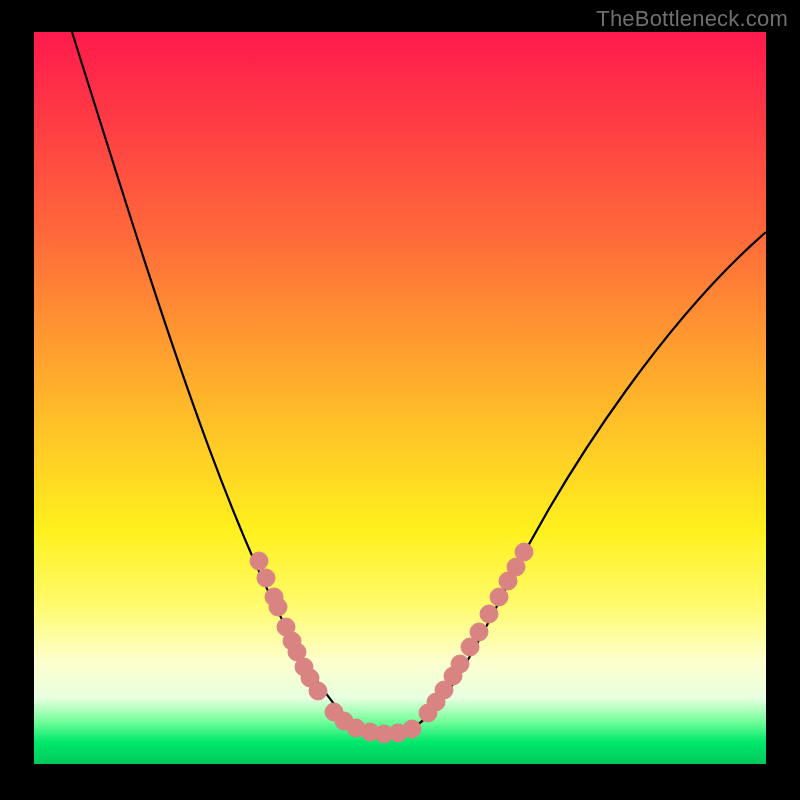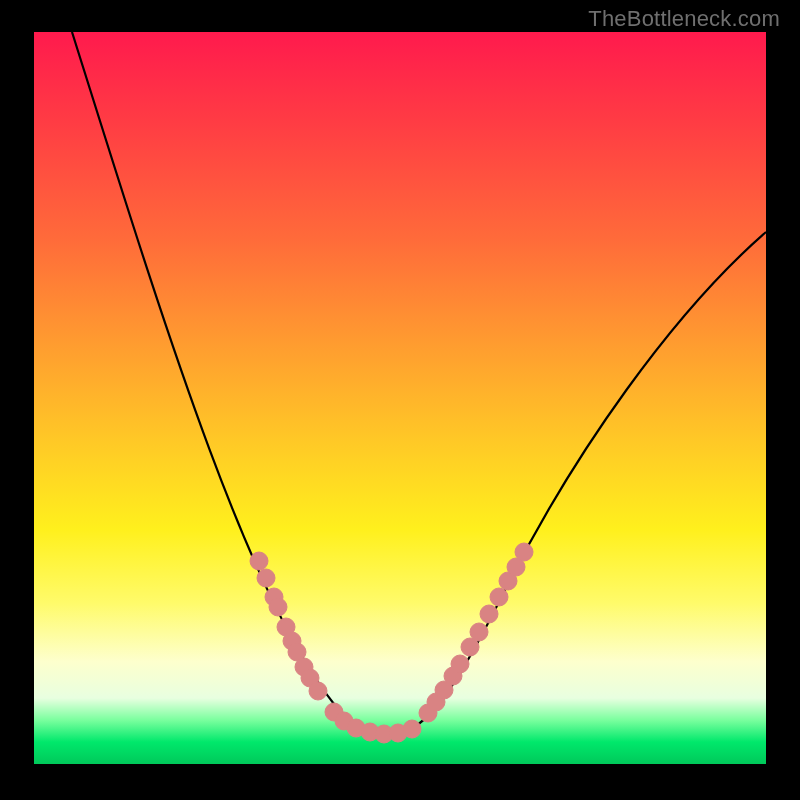--- a/index.html
+++ b/index.html
@@ -38,21 +38,21 @@
       #fdffcd 86%,
       #e8ffe0 91%,
       #7aff9e 94%,
       #00e86b 97%,
       #00c95a 100%
     );
   }
   .watermark {
     position: absolute;
     top: 6px;
-    right: 20px;
+    right: 12px;
     color: #6f6f6f;
     font-size: 22px;
     font-weight: 500;
     letter-spacing: 0.2px;
     user-select: none;
     text-align: center;
   }
   svg.curve {
     position: absolute;
     left: 0;

